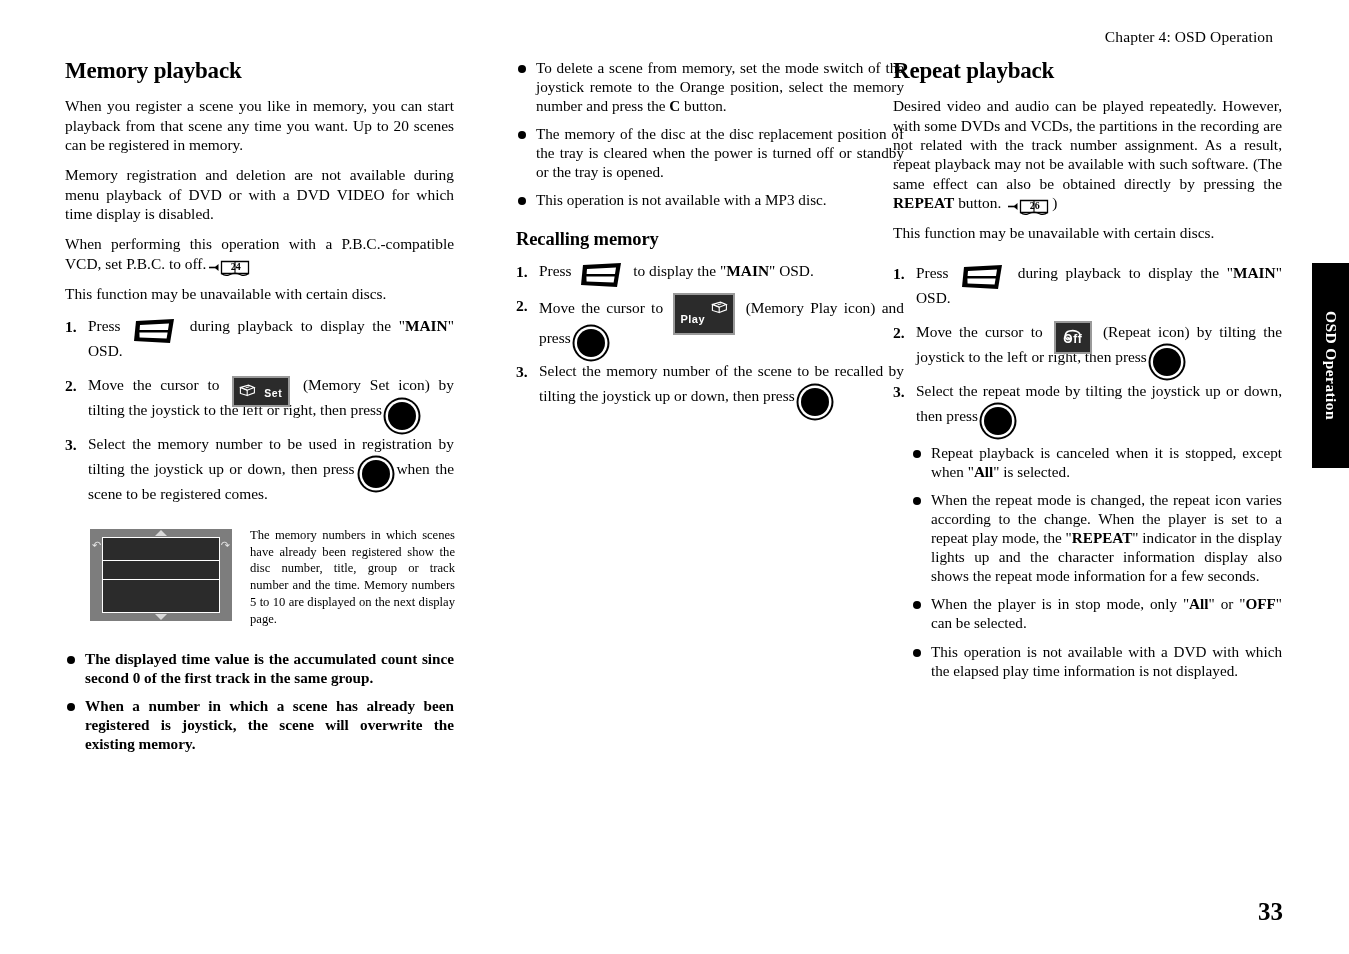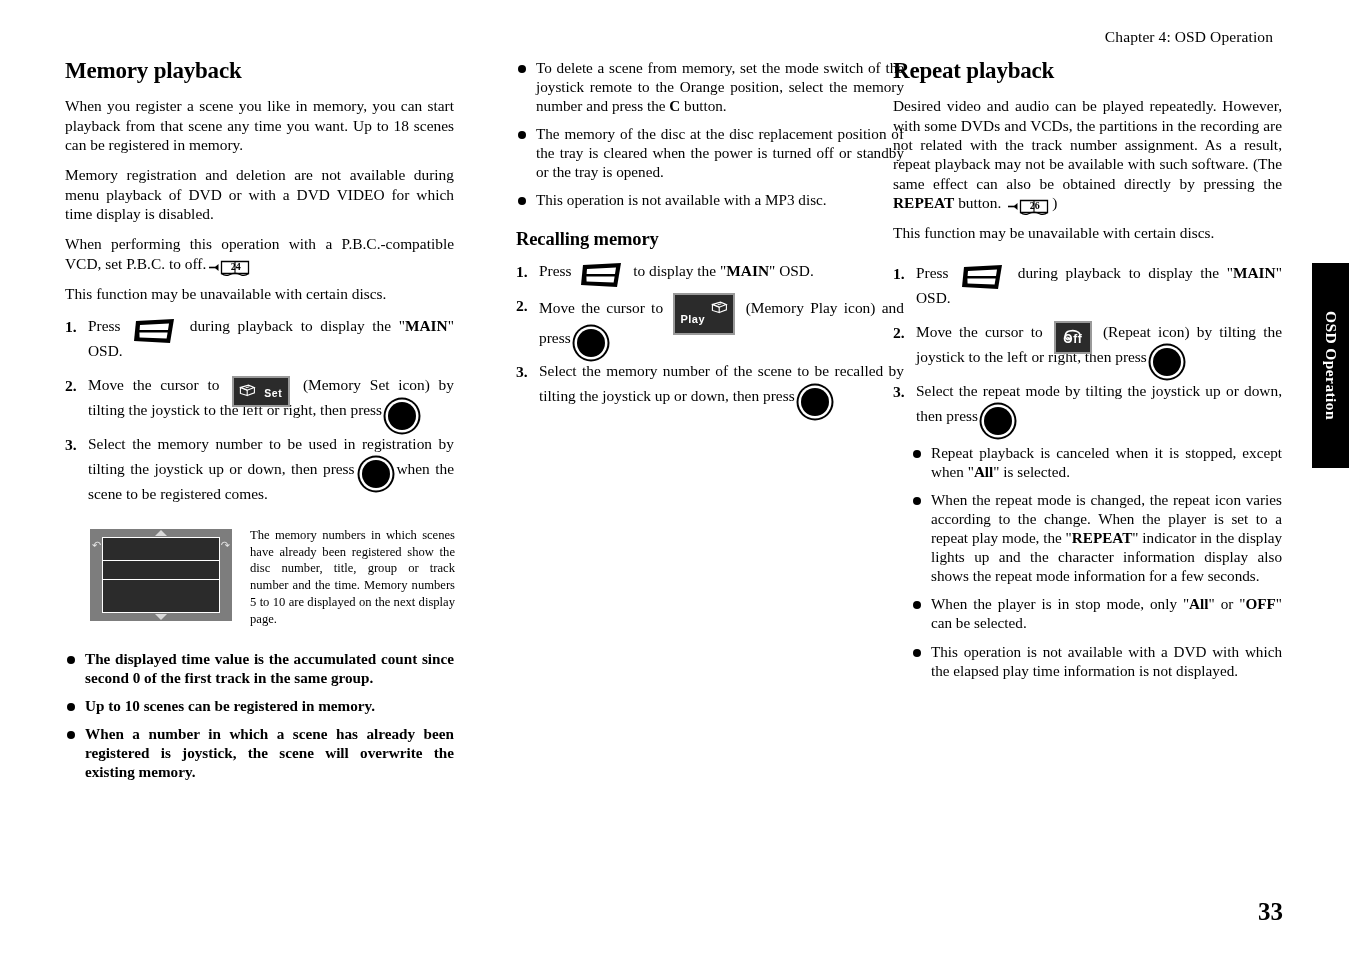--- a/index.html
+++ b/index.html
@@ -186,21 +186,21 @@
   <div class="side-tab">
     <span>OSD Operation</span>
   </div>
 
   <div class="page-number">33</div>
 
   <div class="col col-1">
 
     <h1 class="sec">Memory playback</h1>
 
-    <p class="body">When you register a scene you like in memory, you can start playback from that scene any time you want. Up to 18 scenes can be registered in memory.</p>
+    <p class="body">When you register a scene you like in memory, you can start playback from that scene any time you want. Up to 20 scenes can be registered in memory.</p>
     <p class="body">Memory registration and deletion are not available during menu playback of DVD or with a DVD VIDEO for which time display is disabled.</p>
 
     <p class="body">
       <span>When performing this operation with a P.B.C.-compatible VCD, set P.B.C. to off.</span><span class="ic-pageref"><svg width="44" height="19" viewBox="0 0 44 19">
             <path d="M1 9.5 L9 9.5" stroke="#000" stroke-width="1.6"></path>
             <path d="M10.5 6 L6.5 9.5 L10.5 13 Z" fill="#000"></path>
             <path d="M13.5 3.5 h27 v12 h-27 z" fill="none" stroke="#000" stroke-width="1.3"></path>
             <path d="M13.5 15.5 c3 2.6 5 2.6 8 1.2 c3 -1.4 5 -1.4 5.5 -1.2 c0.5 -0.2 2.5 -0.2 5.5 1.2 c3 1.4 5 1.4 8 -1.2" fill="none" stroke="#000" stroke-width="1.2"></path>
             <path d="M27 3.5 v12" stroke="#000" stroke-width="1.1"></path>
           </svg><span class="pg">24</span></span>
@@ -256,21 +256,20 @@
         <div class="cur-l">↶</div>
         <div class="cur-r">↷</div>
         <div class="inner"></div>
         <div class="rowhl"></div>
       </div>
       <div class="fig-caption">The memory numbers in which scenes have already been registered show the disc number, title, group or track number and the time. Memory numbers 5 to 10 are displayed on the next display page.</div>
     </div>
 
     <ul class="bullets" style="margin-top:16px;font-weight:bold;">
       <li>The displayed time value is the accumulated count since second 0 of the first track in the same group.</li>
-      <li>Up to 10 scenes can be registered in memory.</li>
       <li>When a number in which a scene has already been registered is joystick, the scene will overwrite the existing memory.</li>
     </ul>
   </div>
 
   <div class="col col-2">
 
     <ul class="bullets">
       <li><span>To delete a scene from memory, set the mode switch of the joystick remote to the Orange position, select the memory number and press the </span><b>C</b><span> button.</span></li>
       <li>The memory of the disc at the disc replacement position of the tray is cleared when the power is turned off or standby or the tray is opened.</li>
       <li>This operation is not available with a MP3 disc.</li>

